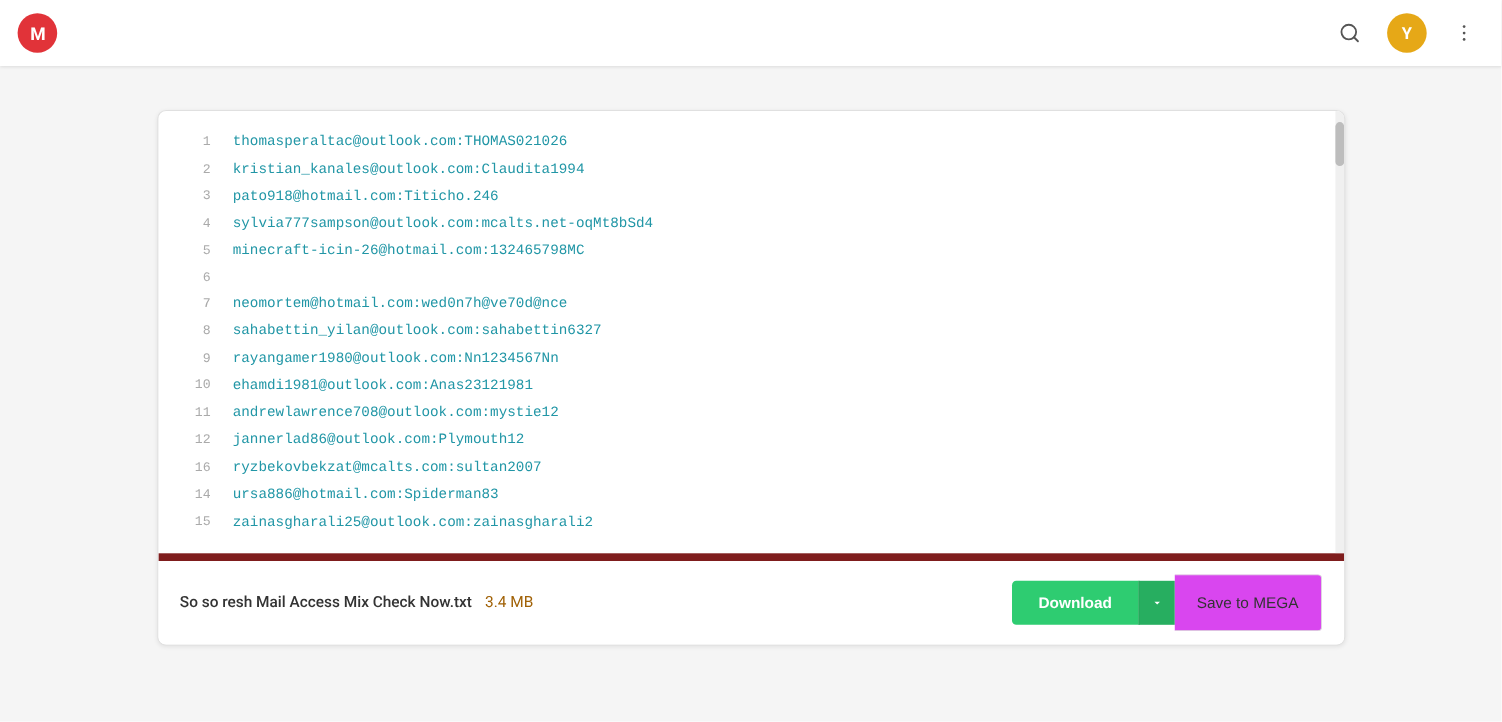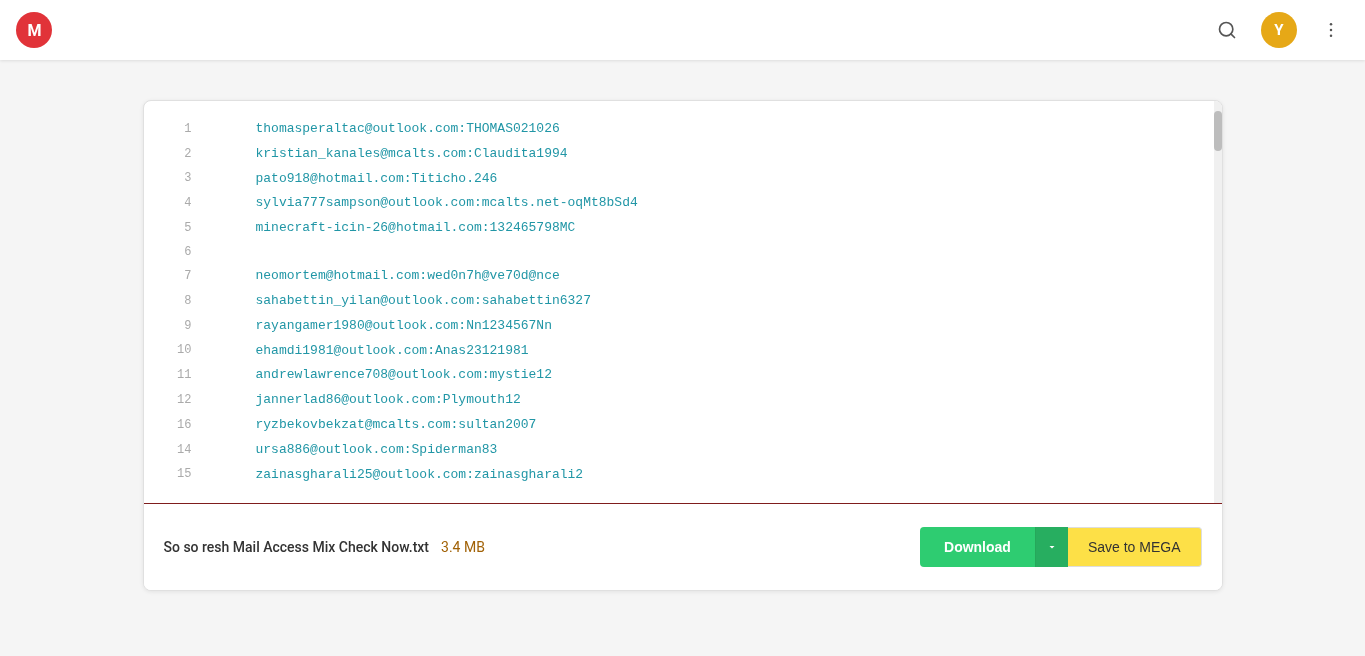--- a/index.html
+++ b/index.html
@@ -115,27 +115,26 @@
     .line-num {
       color: #aaa;
       min-width: 28px;
       text-align: right;
       margin-right: 20px;
       user-select: none;
       font-size: 12px;
     }
     .line-text {
       color: #2196a6;
-      margin-left: 44px;
     }
 
     
     .bottom-bar {
-      border-top: 1px solid #7f1d1d;
-      padding: 23px 20px;
+      border-top: 7px solid #7f1d1d;
+      padding: 12px 20px;
       display: flex;
       align-items: center;
       justify-content: space-between;
       background: #fff;
     }
     .file-info {
       display: flex;
       align-items: center;
       gap: 12px;
     }
@@ -173,26 +172,26 @@
       border: none;
       border-left: 1px solid #25a85a;
       padding: 0 10px;
       height: 40px;
       cursor: pointer;
       display: flex;
       align-items: center;
       font-size: 12px;
     }
     .btn-save-mega {
-      background: #fde047;
+      background: #d946ef;
       color: #333;
       border: 1px solid #ddd;
       border-left: none;
       padding: 0 20px;
-      height: 40px;
+      height: 52px;
       font-size: 14px;
       font-weight: 500;
       cursor: pointer;
       border-radius: 0 4px 4px 0;
       display: flex;
       align-items: center;
     }
   </style>
 </head>
 <body>
@@ -227,21 +226,21 @@
   <div class="file-panel">
 
     <div class="text-content">
       <div id="lines-container">
           <div class="line-item">
             <span class="line-num">1</span>
             <span class="line-text">thomasperaltac@outlook.com:THOMAS021026</span>
           </div>
           <div class="line-item">
             <span class="line-num">2</span>
-            <span class="line-text">kristian_kanales@mcalts.com:Claudita1994</span>
+            <span class="line-text">kristian_kanales@outlook.com:Claudita1994</span>
           </div>
           <div class="line-item">
             <span class="line-num">3</span>
             <span class="line-text">pato918@hotmail.com:Titicho.246</span>
           </div>
           <div class="line-item">
             <span class="line-num">4</span>
             <span class="line-text">sylvia777sampson@outlook.com:mcalts.net-oqMt8bSd4</span>
           </div>
           <div class="line-item">
@@ -274,21 +273,21 @@
           <div class="line-item">
             <span class="line-num">12</span>
             <span class="line-text">jannerlad86@outlook.com:Plymouth12</span>
           </div>
           <div class="line-item">
             <span class="line-num">16</span>
             <span class="line-text">ryzbekovbekzat@mcalts.com:sultan2007</span>
           </div>
           <div class="line-item">
             <span class="line-num">14</span>
-            <span class="line-text">ursa886@outlook.com:Spiderman83</span>
+            <span class="line-text">ursa886@hotmail.com:Spiderman83</span>
           </div>
           <div class="line-item">
             <span class="line-num">15</span>
             <span class="line-text">zainasgharali25@outlook.com:zainasgharali2</span>
           </div>
         </div>
       <div class="scrollbar-track">
         <div class="scrollbar-thumb"></div>
       </div>
     </div>

